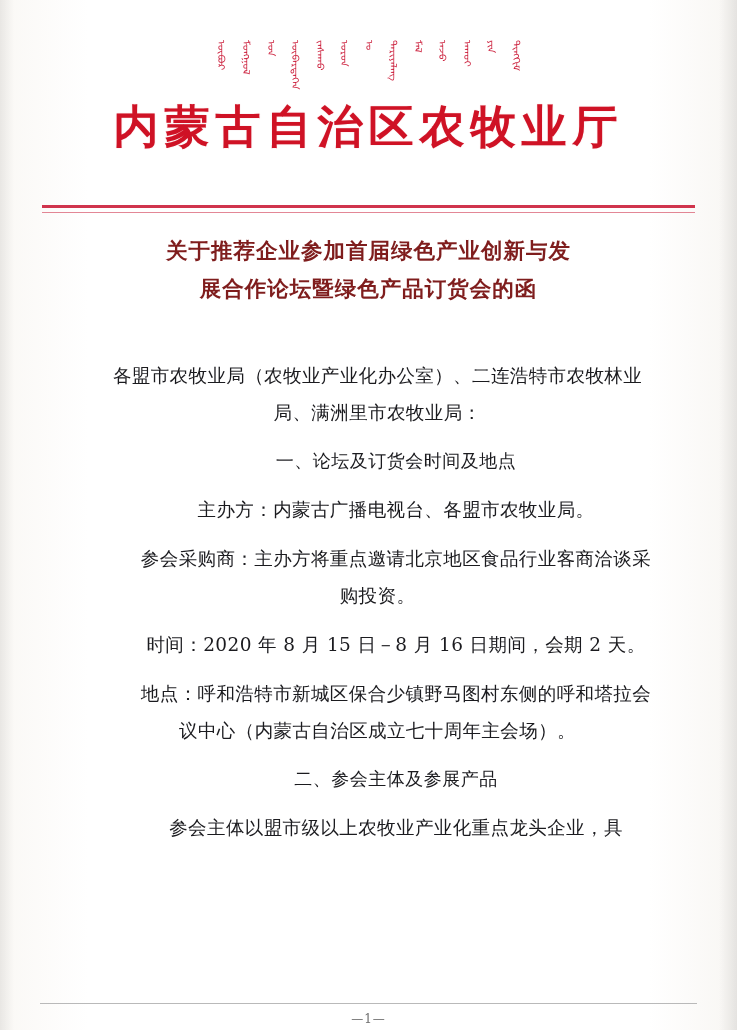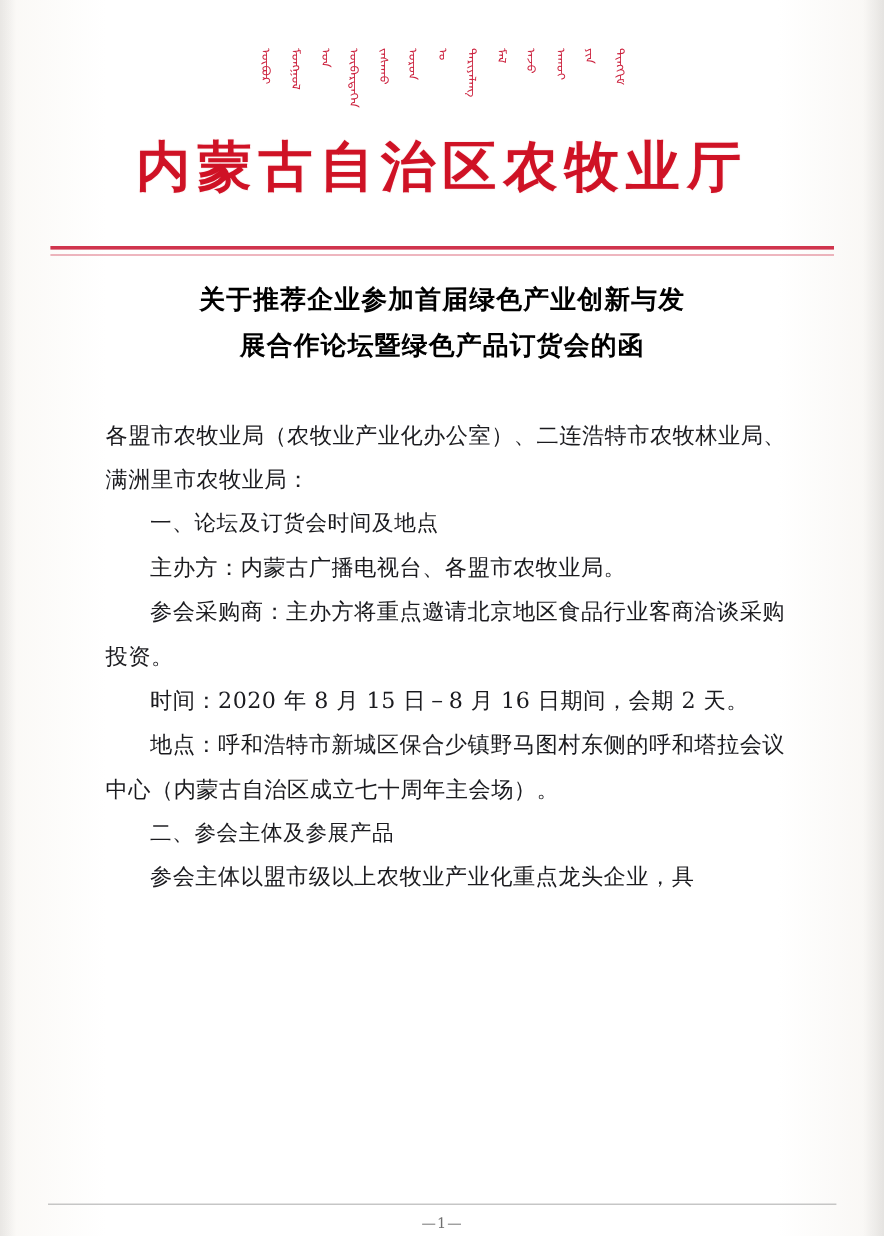--- a/index.html
+++ b/index.html
@@ -49,21 +49,21 @@
     font-size: 11px;
     line-height: 1.05;
     writing-mode: vertical-lr;
     text-orientation: mixed;
     letter-spacing: 1px;
     white-space: nowrap;
     opacity: 0.92;
     transform: scaleX(0.85);
   }
   .org-title {
-    margin-top: 12px;
+    margin-top: 0;
     color: #cf1225;
     font-family: "DejaVu Serif", "Liberation Serif", serif;
     font-weight: bold;
     font-size: 45px;
     letter-spacing: 6px;
     line-height: 1.1;
     text-shadow: 0 0 1px rgba(207,18,37,0.35);
   }
   .red-rule {
     position: absolute;
@@ -84,35 +84,36 @@
   .doc-title {
     position: absolute;
     top: 232px;
     left: 88px;
     right: 88px;
     text-align: center;
     font-size: 21.5px;
     font-weight: bold;
     line-height: 1.75;
     letter-spacing: 1px;
-    color: #000000;
+    color: #7f1d1d;
     font-family: "DejaVu Sans", "Liberation Sans", sans-serif;
   }
   .body-text {
     position: absolute;
     top: 345px;
     left: 88px;
     right: 70px;
     font-size: 18.5px;
     line-height: 2.0;
     letter-spacing: 0.4px;
     color: #1b1b1f;
   }
   .body-text p {
-    margin: 0;
+    margin: 12px;
+    text-align: center;
   }
   .indent2 {
     text-indent: 37px;
   }
   .section-head {
     font-weight: normal;
     text-indent: 37px;
     font-family: "DejaVu Sans", "Liberation Sans", sans-serif;
     letter-spacing: 0.5px;
     font-size: 18px;

